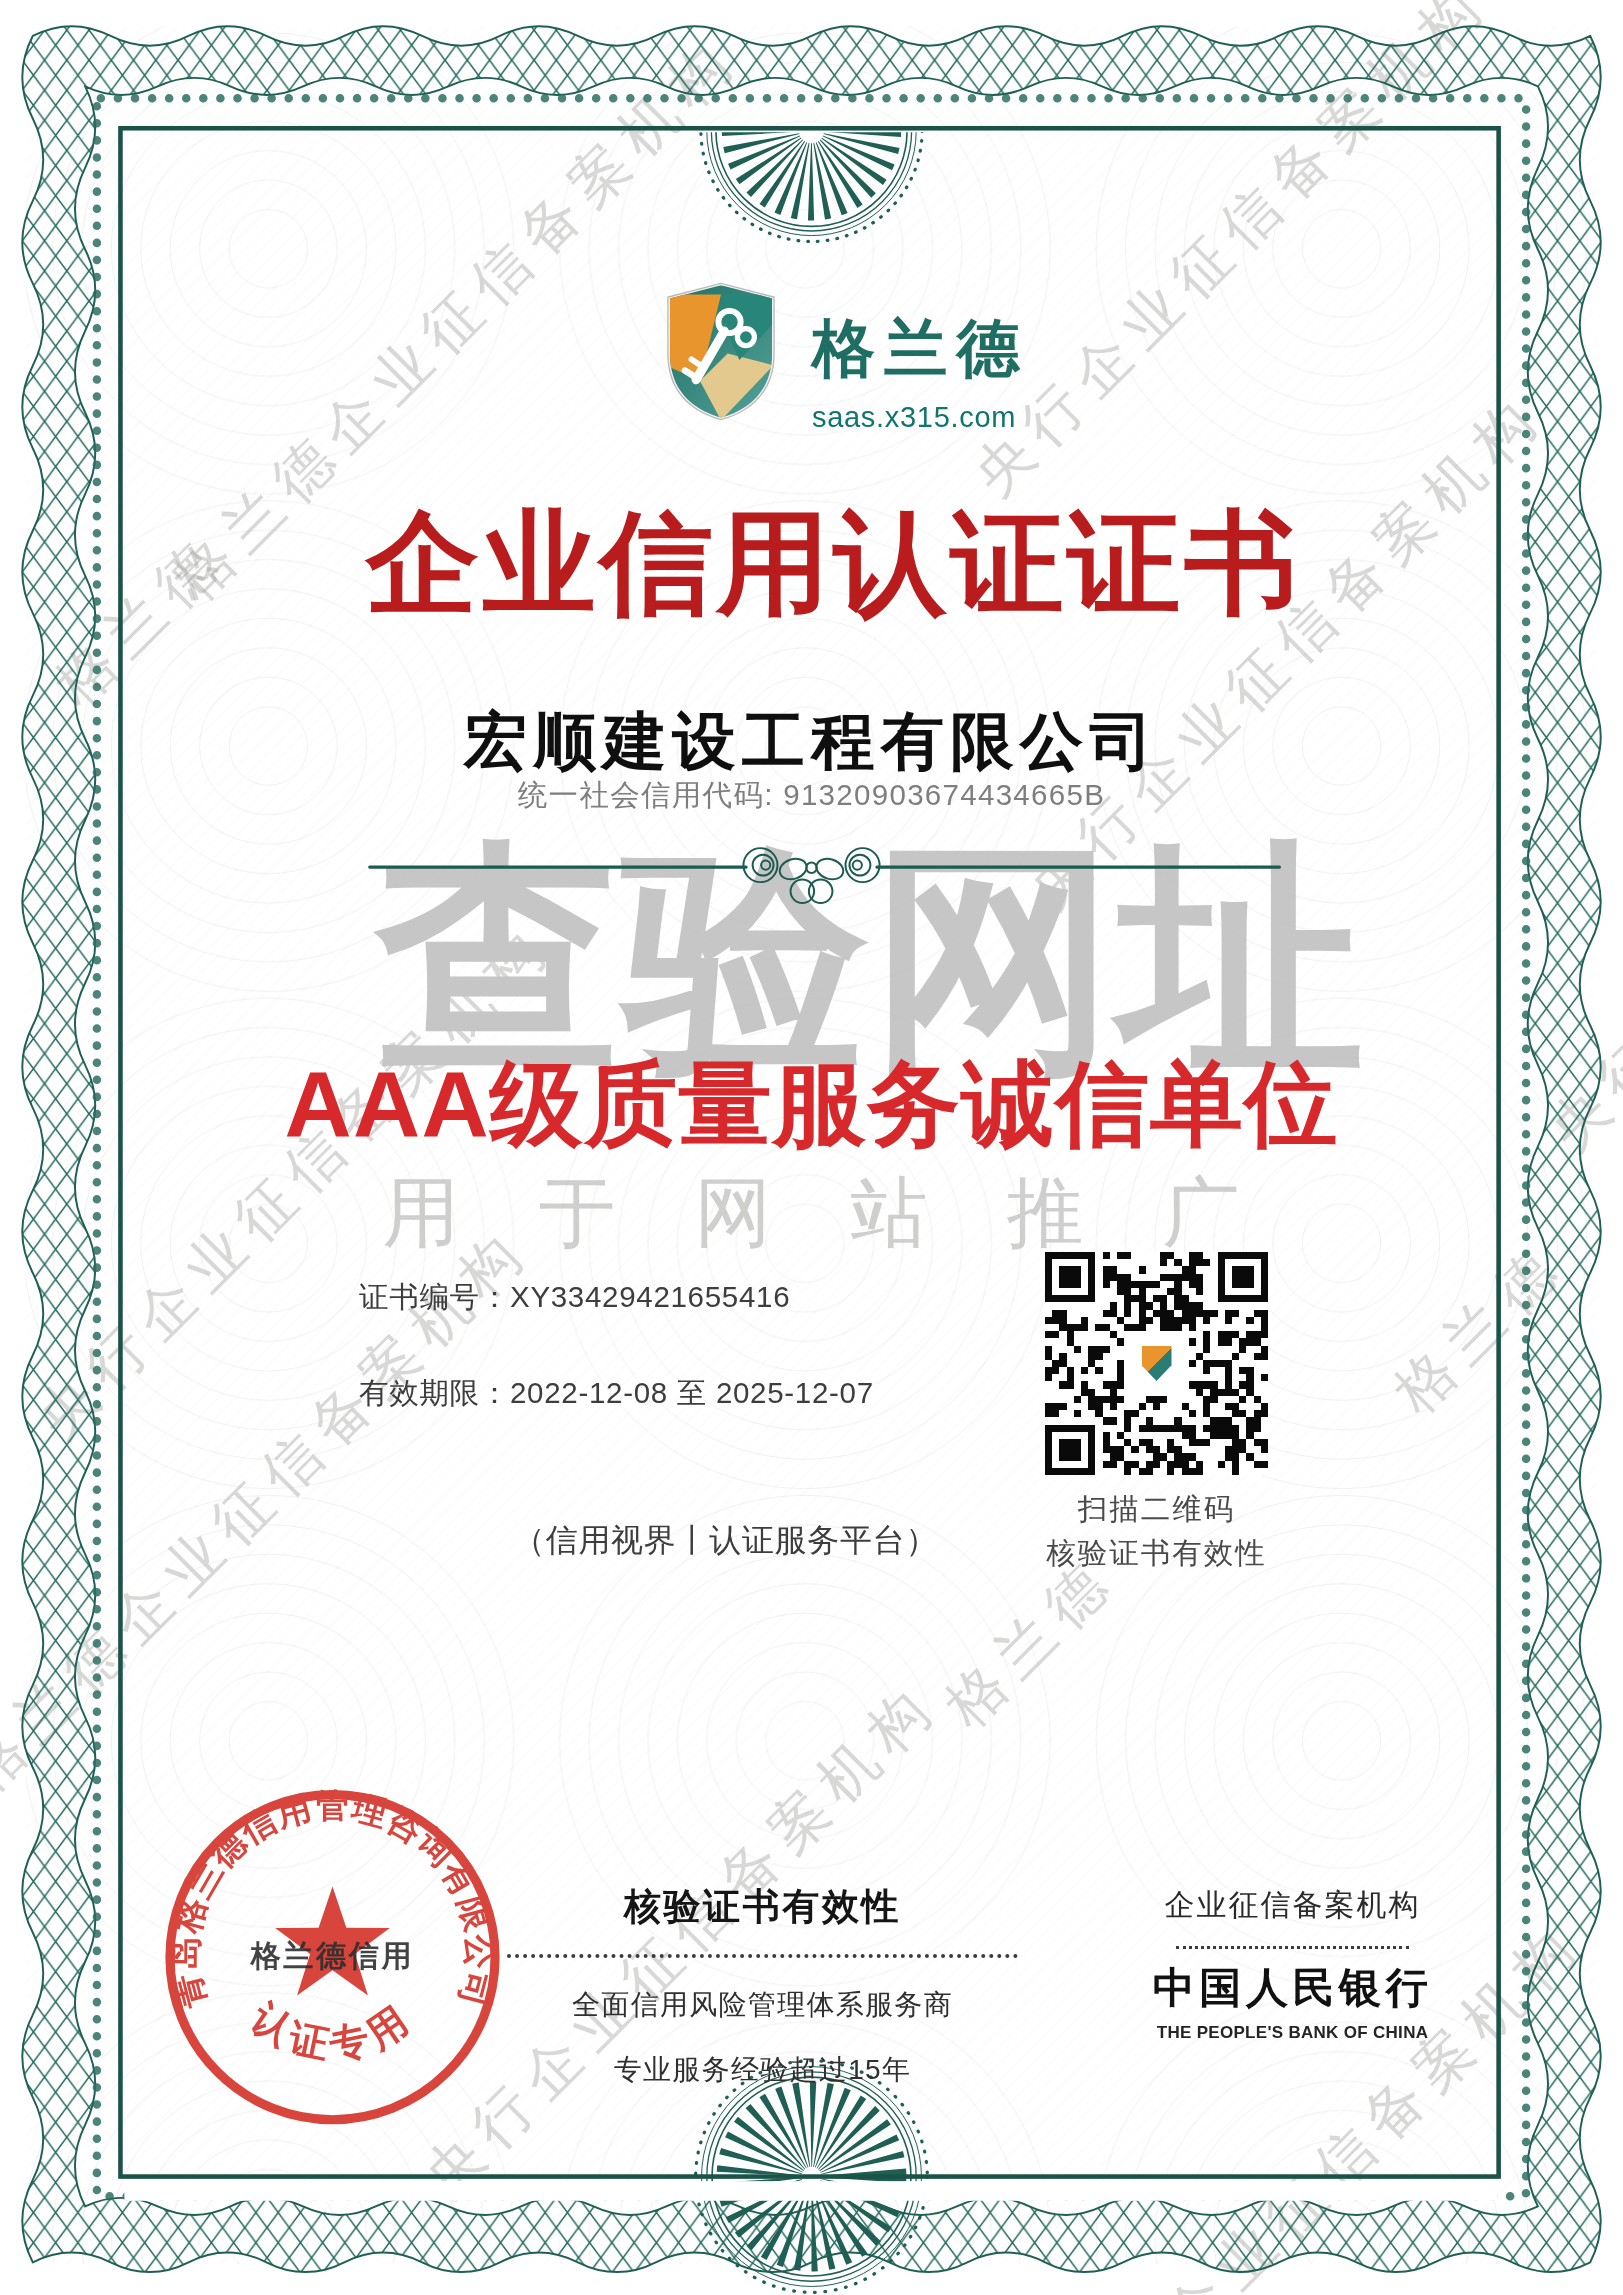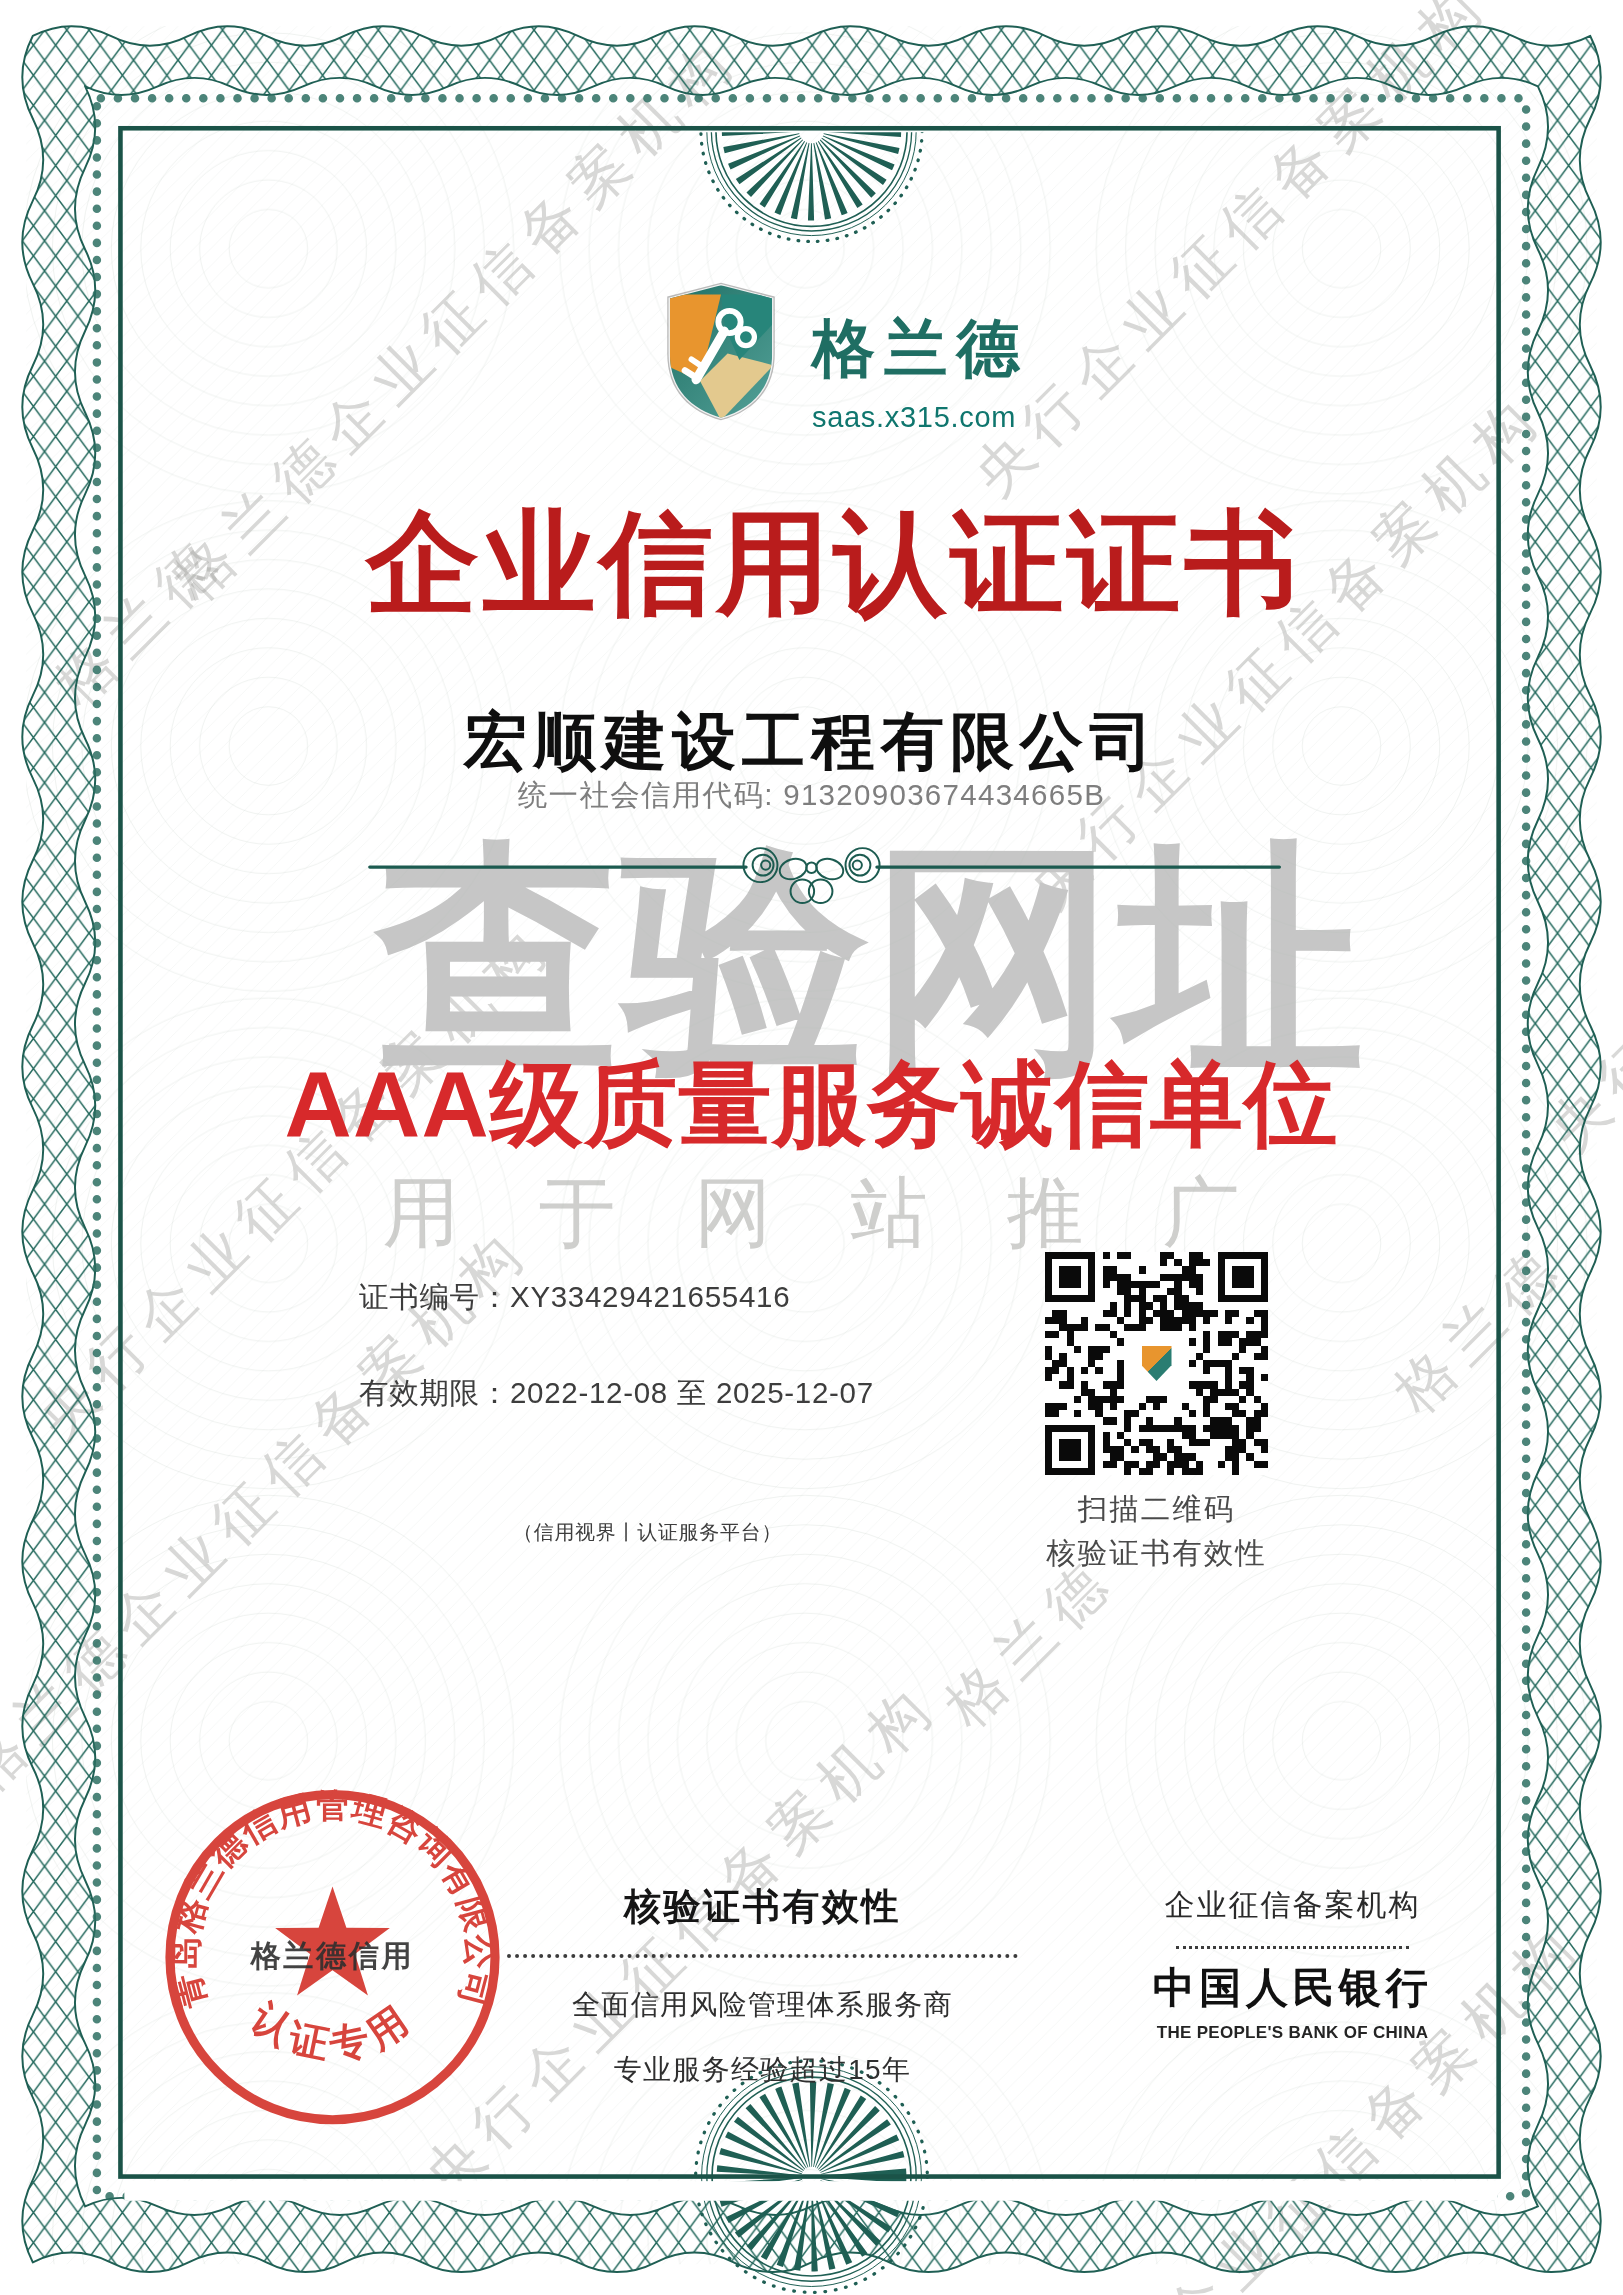--- a/index.html
+++ b/index.html
@@ -39,21 +39,21 @@
 
   .cert-title{top:488px;font-size:113px;font-weight:700;color:#b91c1c;letter-spacing:3.9px;margin-left:44px;}
   .company-name{top:699px;font-size:63px;font-weight:700;color:#0f0f0f;letter-spacing:6.5px;}
   .credit-code{top:776px;font-size:29.5px;color:#7e7e7e;letter-spacing:1.3px;}
 
   .rating-intro{top:949px;font-size:35px;color:#191919;letter-spacing:2px;}
   .rating{top:1042px;font-size:93px;font-weight:900;color:#d7292b;letter-spacing:1.3px;}
 
   .details{left:359px;top:1278px;font-size:29.5px;color:#3d3d3d;}
   .detail-row{margin-bottom:56px;letter-spacing:0.7px;}
-  .platform-note{left:513px;top:1519px;font-size:20px;color:#3d3d3d;letter-spacing:0.7px;}
+  .platform-note{left:513px;top:1519px;font-size:32px;color:#3d3d3d;letter-spacing:0.7px;}
 
   .qr-box{left:1045px;top:1252px;width:223px;height:223px;background:#fff;}
   .qr-modules{position:absolute;inset:0;display:grid;
       grid-template-rows:repeat(31,1fr);grid-template-columns:repeat(31,1fr);}
   .qr-modules i{background:#0a0a0a;}
   .qr-finder{position:absolute;width:36px;height:36px;border:7.2px solid #0a0a0a;background:#fff;}
   .qr-finder::after{content:"";position:absolute;left:7.2px;top:7.2px;width:21.6px;height:21.6px;background:#0a0a0a;}
   .qr-finder.tl{left:0;top:0;} .qr-finder.tr{right:0;top:0;} .qr-finder.bl{left:0;bottom:0;}
   .qr-logo{position:absolute;left:90px;top:90px;width:43px;height:43px;background:#fff;
       display:flex;align-items:center;justify-content:center;}

